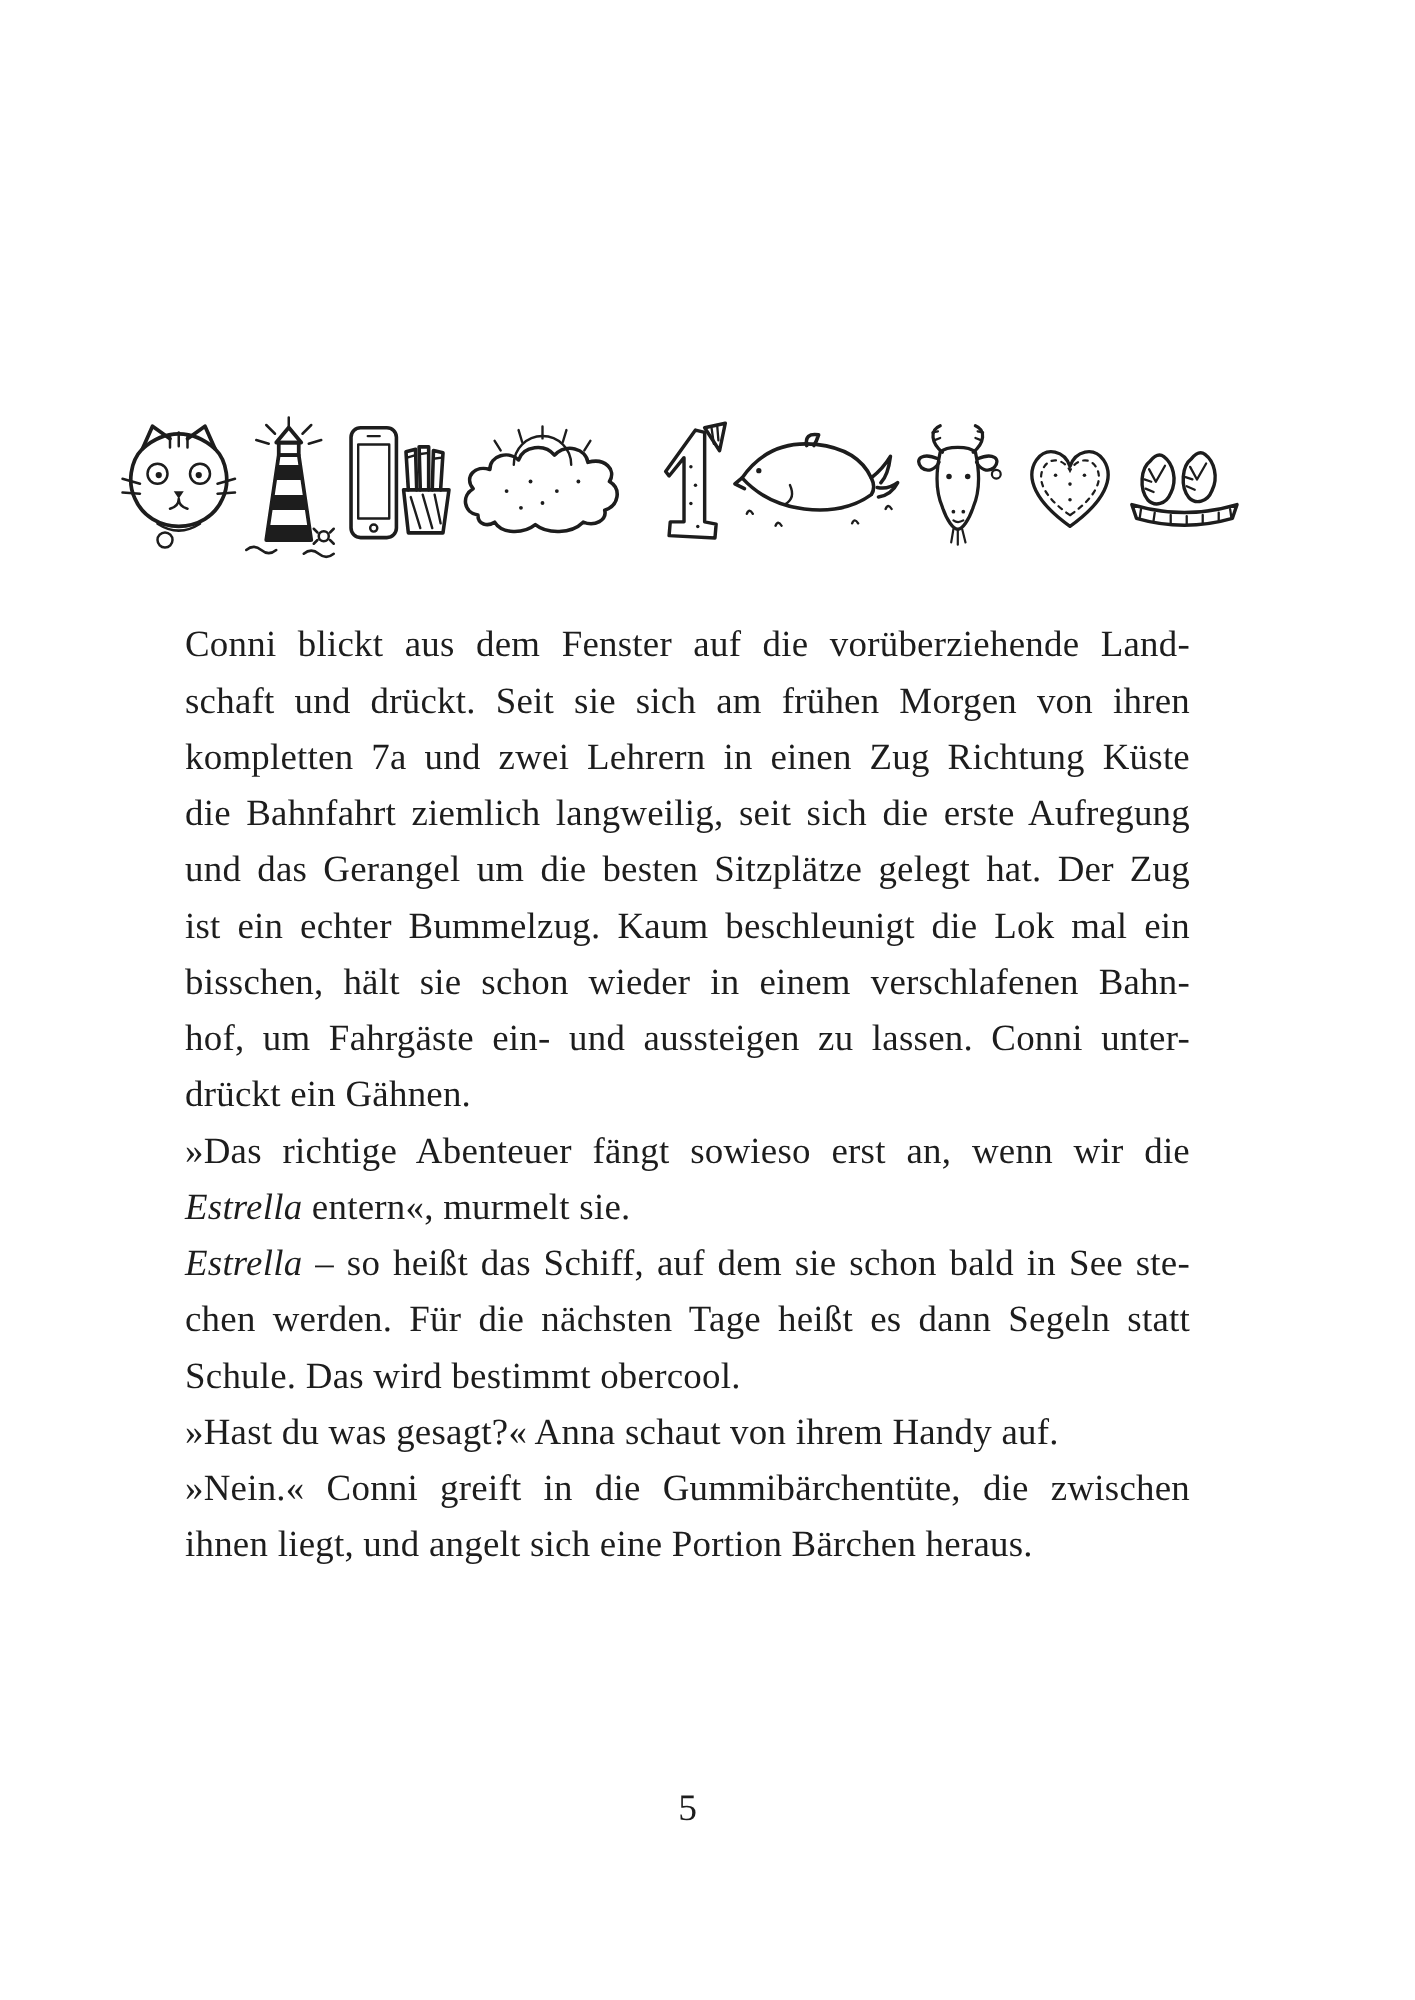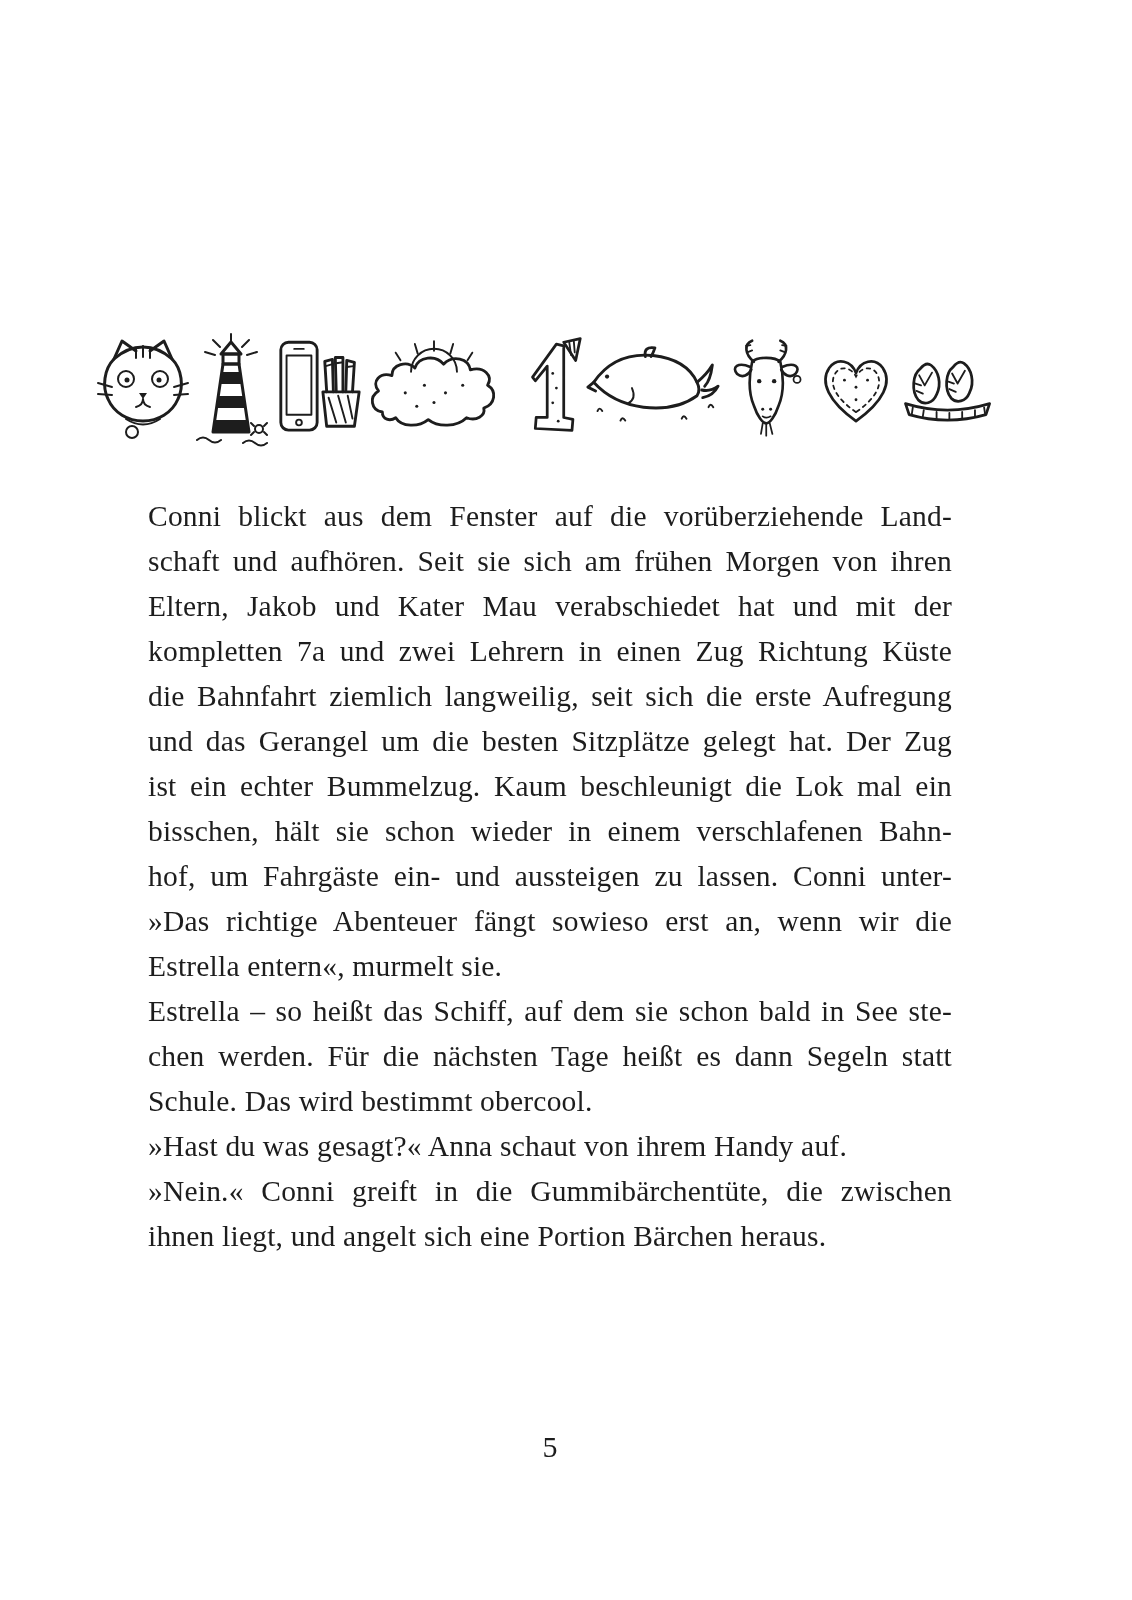--- a/index.html
+++ b/index.html
@@ -28,21 +28,21 @@
   }
   .line {
     font-size: 29.5px; line-height: 45px; height: 45px;
     white-space: nowrap; letter-spacing: 0.2px;
   }
   .line.justify {
     white-space: normal;
     text-align: justify;
     text-align-last: justify;
   }
-  .line .italic { }
+  .line .italic { font-style: italic; }
 
   .page-number {
     position: absolute; top: 1430px; left: 148px; width: 804px;
     text-align: center; font-size: 30px;
   }
 </style>
 </head>
 <body>
 
 <div class="page">
@@ -156,28 +156,28 @@
       <path class="doodle-thin" d="M18,44 L25,47 M17,36 L23,38"></path>
       <path class="doodle" d="M58,18 C50,24 48,42 56,52 C62,58 72,56 76,46 C82,34 78,20 70,14 C66,11 62,13 58,18 Z"></path>
       <path class="doodle-thin" d="M63,36 L71,22 M63,36 L57,25"></path>
       <path class="doodle-thin" d="M54,42 L61,45 M53,34 L59,36"></path>
     </svg>
 
   </div>
 
   <div class="text-block">
       <div class="line justify"><span>Conni blickt aus dem Fenster auf die vorüberziehende Land-</span></div>
-      <div class="line justify"><span>schaft und aufhören. Seit sie sich am frühen Morgen von ihren</span></div>
-      <div class="line justify"><span>Eltern, Jakob und Kater Mau verabschiedet hat und mit der</span></div>
+      <div class="line justify"><span>schaft und drückt. Seit sie sich am frühen Morgen von ihren</span></div>
       <div class="line justify"><span>kompletten 7a und zwei Lehrern in einen Zug Richtung Küste</span></div>
       <div class="line justify"><span>die Bahnfahrt ziemlich langweilig, seit sich die erste Aufregung</span></div>
       <div class="line justify"><span>und das Gerangel um die besten Sitzplätze gelegt hat. Der Zug</span></div>
       <div class="line justify"><span>ist ein echter Bummelzug. Kaum beschleunigt die Lok mal ein</span></div>
       <div class="line justify"><span>bisschen, hält sie schon wieder in einem verschlafenen Bahn-</span></div>
       <div class="line justify"><span>hof, um Fahrgäste ein- und aussteigen zu lassen. Conni unter-</span></div>
+      <div class="line"><span>drückt ein Gähnen.</span></div>
       <div class="line justify"><span>»Das richtige Abenteuer fängt sowieso erst an, wenn wir die</span></div>
       <div class="line"><span class="italic">Estrella</span><span> entern«, murmelt sie.</span></div>
       <div class="line justify"><span class="italic">Estrella</span><span> – so heißt das Schiff, auf dem sie schon bald in See ste-</span></div>
       <div class="line justify"><span>chen werden. Für die nächsten Tage heißt es dann Segeln statt</span></div>
       <div class="line"><span>Schule. Das wird bestimmt obercool.</span></div>
       <div class="line"><span>»Hast du was gesagt?« Anna schaut von ihrem Handy auf.</span></div>
       <div class="line justify"><span>»Nein.« Conni greift in die Gummibärchentüte, die zwischen</span></div>
       <div class="line"><span>ihnen liegt, und angelt sich eine Portion Bärchen heraus.</span></div>
     </div>
 

